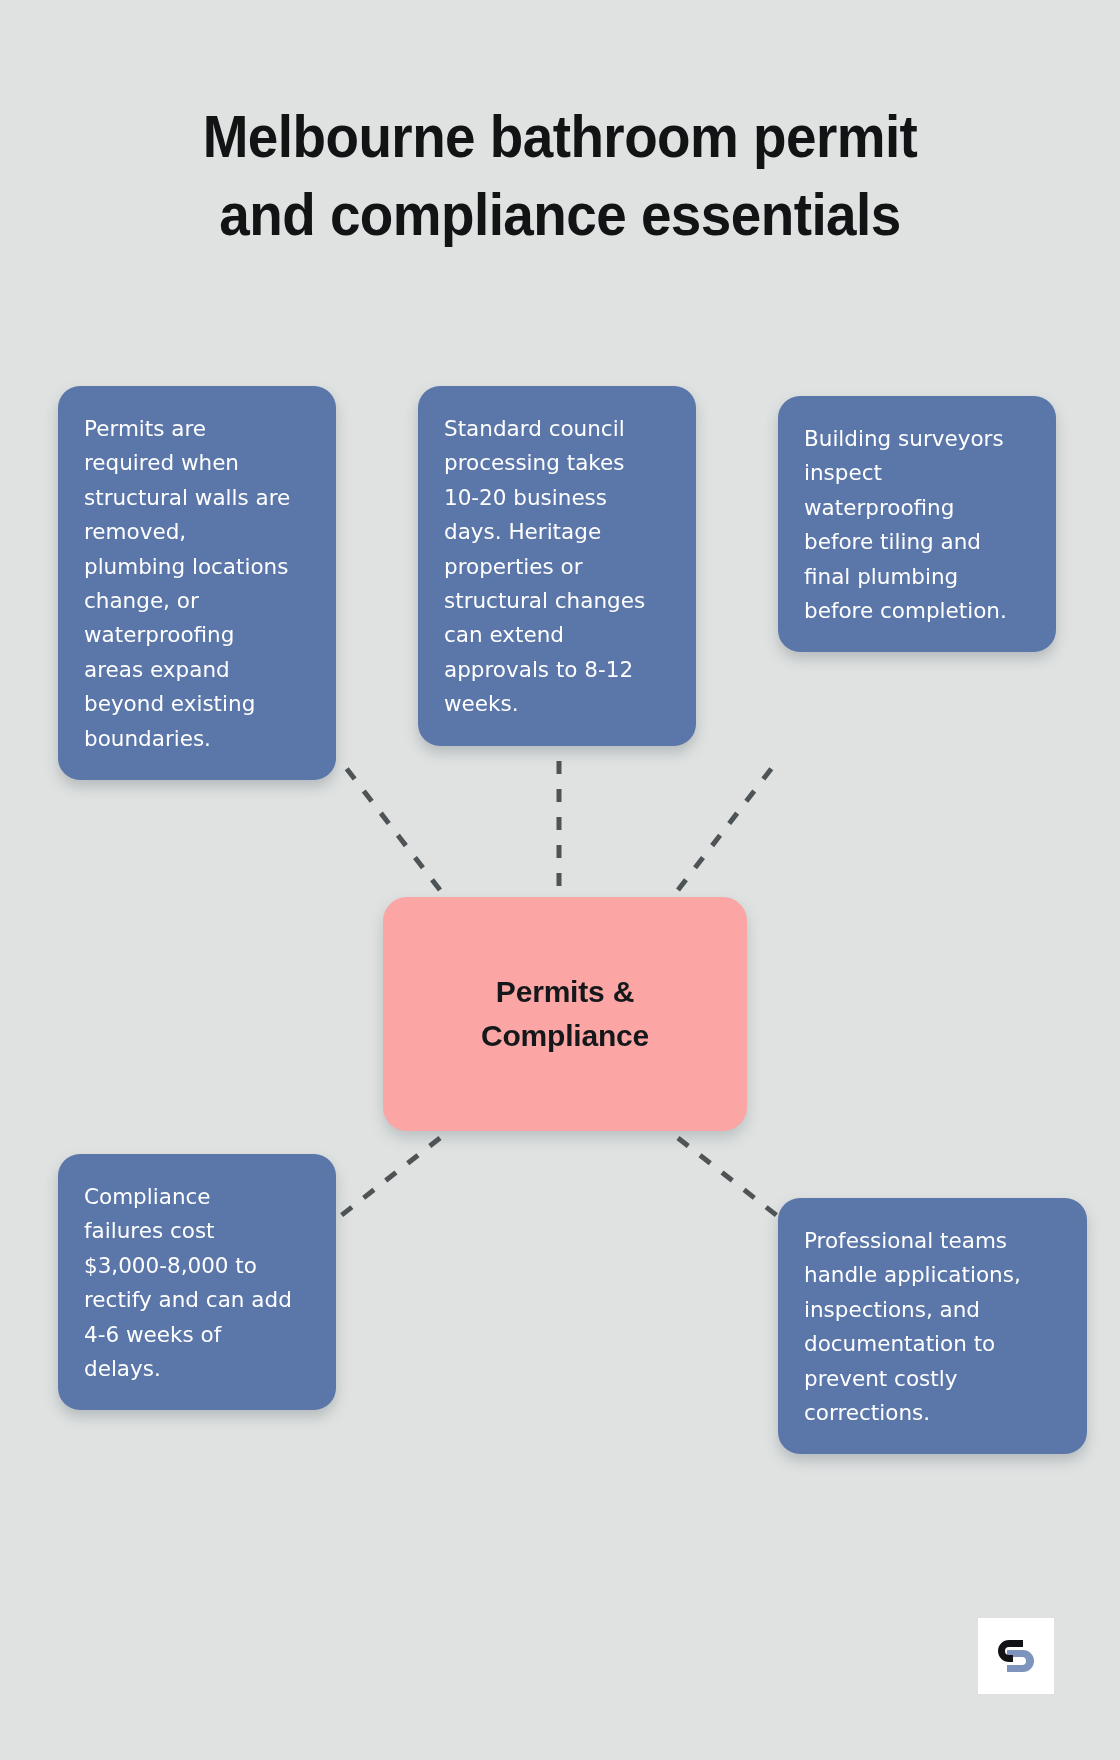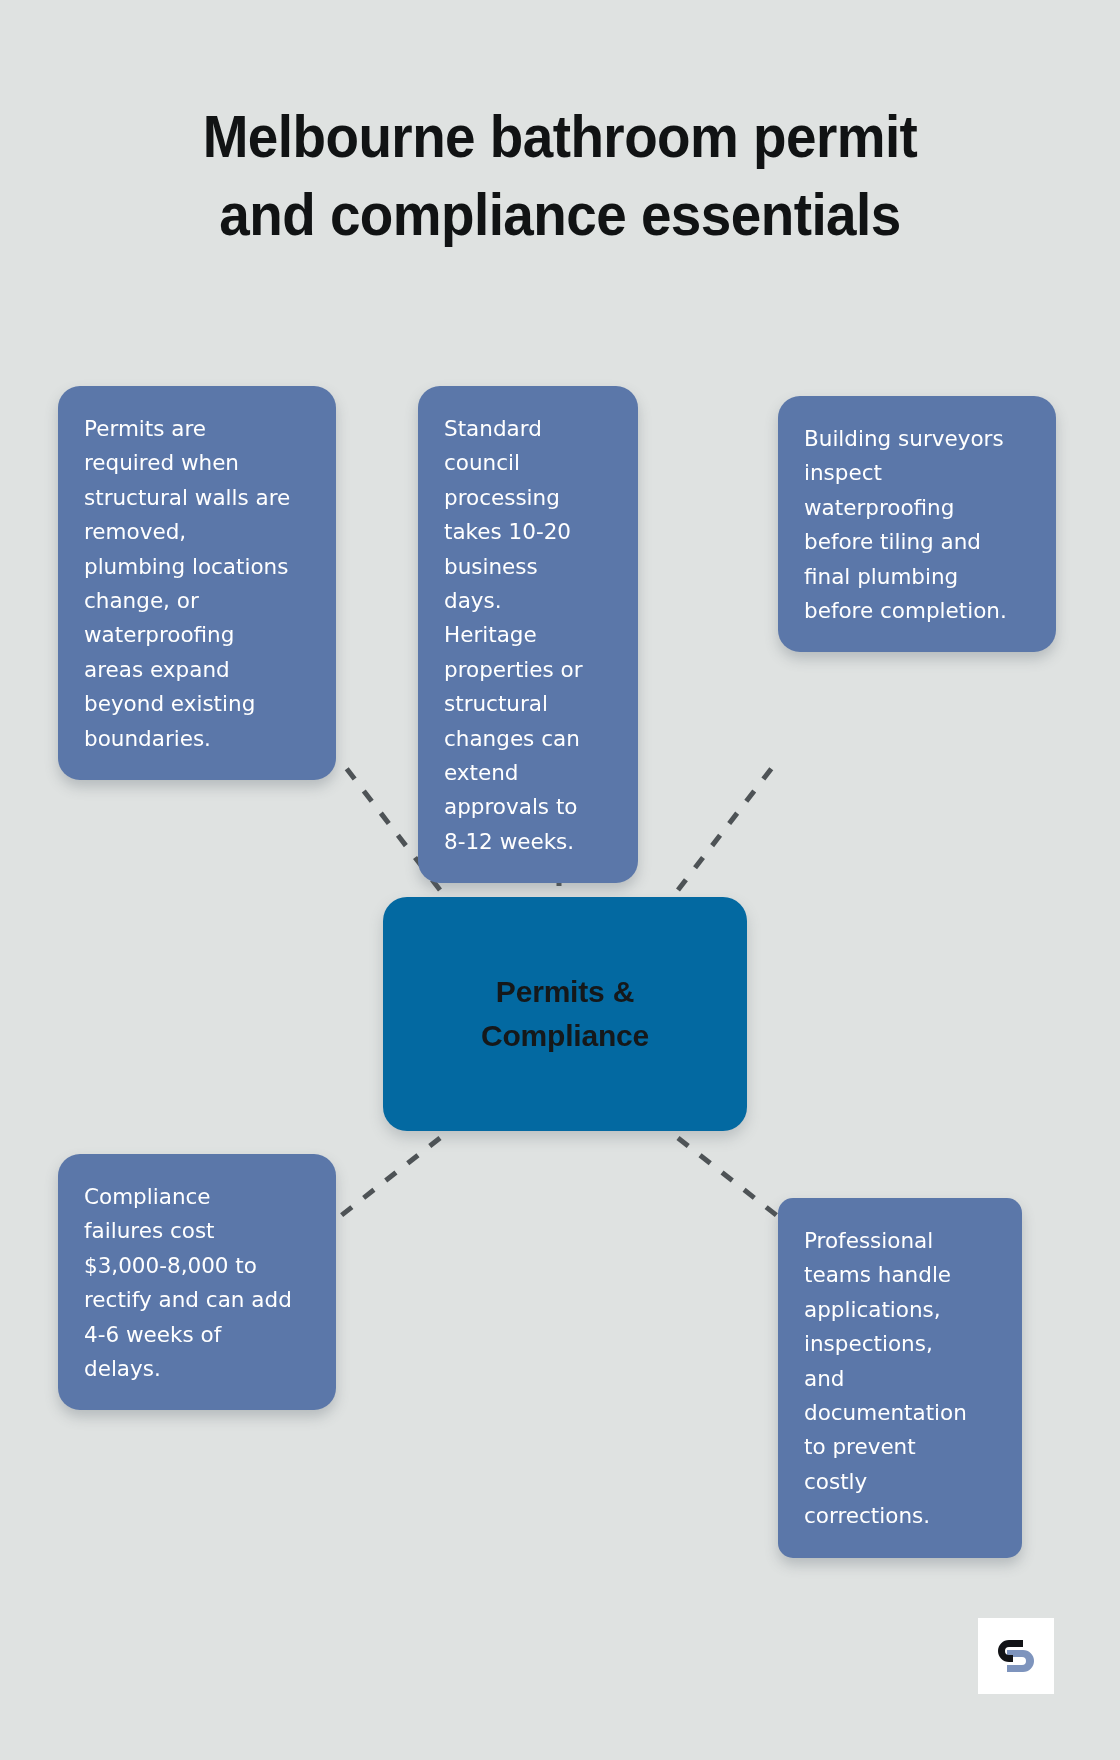--- a/index.html
+++ b/index.html
@@ -54,35 +54,35 @@
     background: #5b77a9;
     color: #ffffff;
     font-size: 21.5px;
     line-height: 1.60;
     padding: 26px 44px 24px 26px;
     box-shadow: 0 7px 13px rgba(90, 100, 110, 0.30);
     -webkit-font-smoothing: antialiased;
   }
 
   .node-tl { left: 58px;  top: 386px;  width: 278px; }
-  .node-tc { left: 418px; top: 386px;  width: 220px; }
+  .node-tc { left: 418px; top: 386px;  width: 278px; }
   .node-tr { left: 778px; top: 396px;  width: 278px; }
   .node-bl { left: 58px;  top: 1154px; width: 278px; }
-  .node-br { left: 778px; top: 1198px; width: 244px; border-radius: 15px; }
+  .node-br { left: 778px; top: 1198px; width: 309px; }
 
   
   #hub {
     position: absolute;
     left: 383px;
     top: 897px;
     width: 364px;
     height: 234px;
     box-sizing: border-box;
     border-radius: 24px;
-    background: #0369a1;
+    background: #fca5a5;
     box-shadow: 0 7px 14px rgba(90, 100, 110, 0.26);
     display: flex;
     align-items: center;
     justify-content: center;
   }
   #hub-label {
     font-family: "Liberation Sans", sans-serif;
     font-weight: bold;
     font-size: 30px;
     line-height: 1.46;

